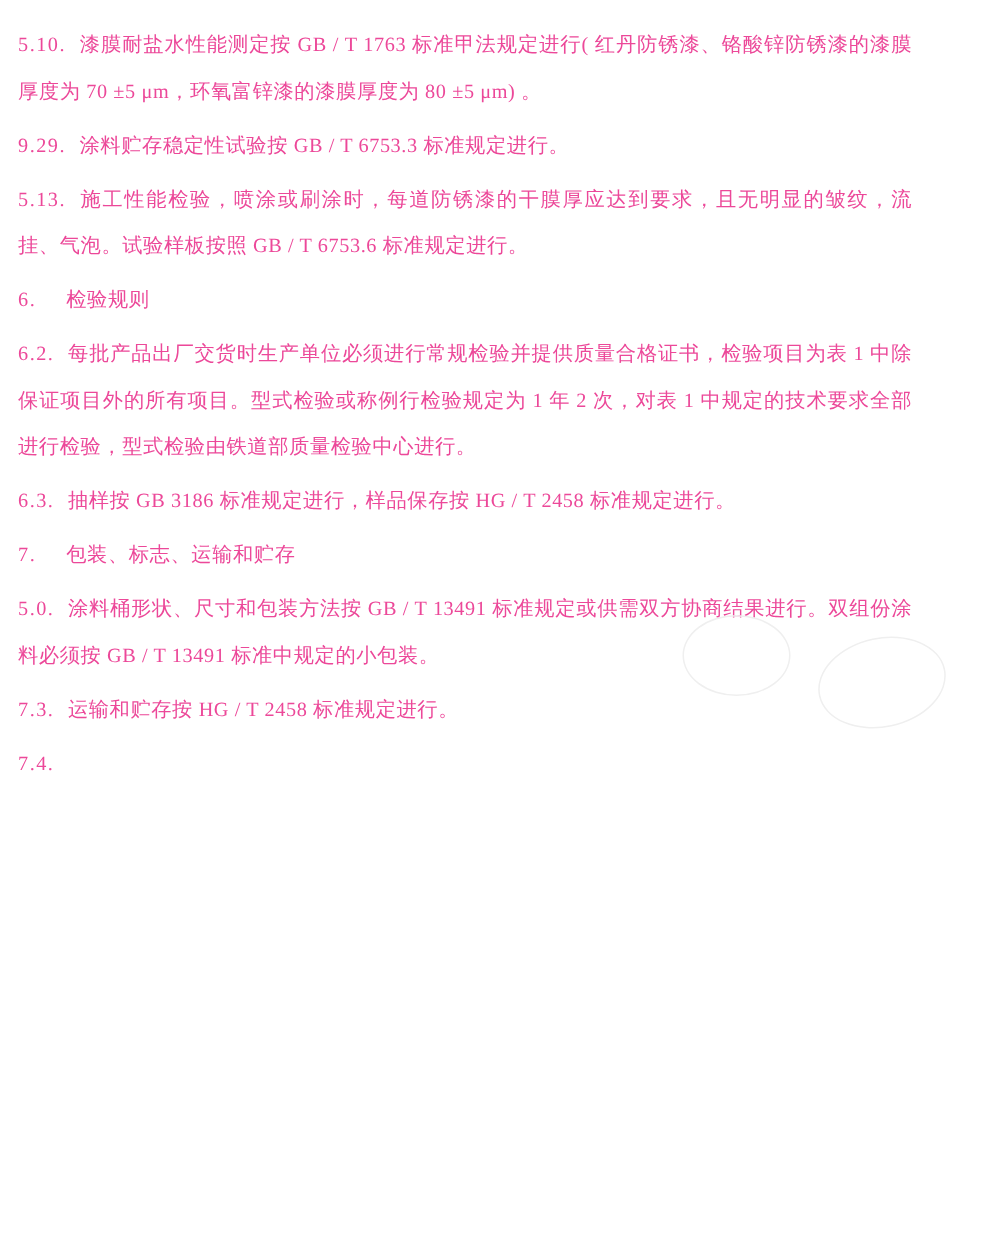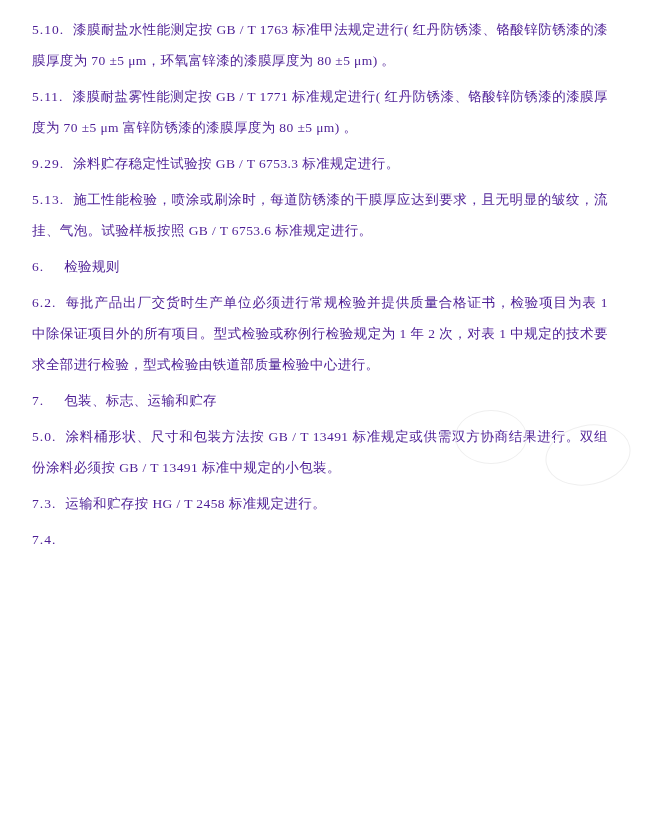--- a/index.html
+++ b/index.html
@@ -6,24 +6,24 @@
     margin: 0;
     padding: 0;
     background: #ffffff;
   }
   .page {
     position: relative;
     width: 632px;
     height: 834px;
     box-sizing: border-box;
     background: #ffffff;
-    padding: 14px 24px 0 32px;
+    padding: 14px 24px 0 12px;
     overflow: hidden;
     font-family: "Liberation Serif", "DejaVu Serif", serif;
-    color: #4c1d95;
+    color: #ec4899;
   }
   .para {
     margin: 0 0 5px 0;
     font-size: 13.5px;
     line-height: 31px;
     letter-spacing: 0.4px;
     text-align: justify;
   }
   .para .num {
     display: inline-block;
@@ -46,33 +46,33 @@
 </head>
 <body>
 
 <div class="page">
 
   <div class="artifact a1"></div>
   <div class="artifact a2"></div>
 
   <p class="para"><span class="num">5.10.</span><span>漆膜耐盐水性能测定按 GB / T 1763 标准甲法规定进行( 红丹防锈漆、铬酸锌防锈漆的漆膜厚度为 70 ±5 μm，环氧富锌漆的漆膜厚度为 80 ±5 μm) 。</span></p>
 
-  <p class="para"><span class="num">5.11.</span><span>漆膜耐盐雾性能测定按 GB / T 1771 标准规定进行( 红丹防锈漆、铬酸锌防锈漆的漆膜厚度为 70 ±5 μm 富锌防锈漆的漆膜厚度为 80 ±5 μm) 。</span></p>
 
   <p class="para"><span class="num">9.29.</span><span>涂料贮存稳定性试验按 GB / T 6753.3 标准规定进行。</span></p>
 
   <p class="para"><span class="num">5.13.</span><span>施工性能检验，喷涂或刷涂时，每道防锈漆的干膜厚应达到要求，且无明显的皱纹，流挂、气泡。试验样板按照 GB / T 6753.6 标准规定进行。</span></p>
 
 
 
   <p class="para heading"><span class="num">6.</span><span>检验规则</span></p>
 
 
   <p class="para"><span class="num">6.2.</span><span>每批产品出厂交货时生产单位必须进行常规检验并提供质量合格证书，检验项目为表 1 中除保证项目外的所有项目。型式检验或称例行检验规定为 1 年 2 次，对表 1 中规定的技术要求全部进行检验，型式检验由铁道部质量检验中心进行。</span></p>
 
+  <p class="para"><span class="num">6.3.</span><span>抽样按 GB 3186 标准规定进行，样品保存按 HG / T 2458 标准规定进行。</span></p>
 
 
   <p class="para heading"><span class="num">7.</span><span>包装、标志、运输和贮存</span></p>
 
   <p class="para"><span class="num">5.0.</span><span>涂料桶形状、尺寸和包装方法按 GB / T 13491 标准规定或供需双方协商结果进行。双组份涂料必须按 GB / T 13491 标准中规定的小包装。</span></p>
 
 
   <p class="para"><span class="num">7.3.</span><span>运输和贮存按 HG / T 2458 标准规定进行。</span></p>
 
   <p class="para"><span class="num">7.4.</span></p>

